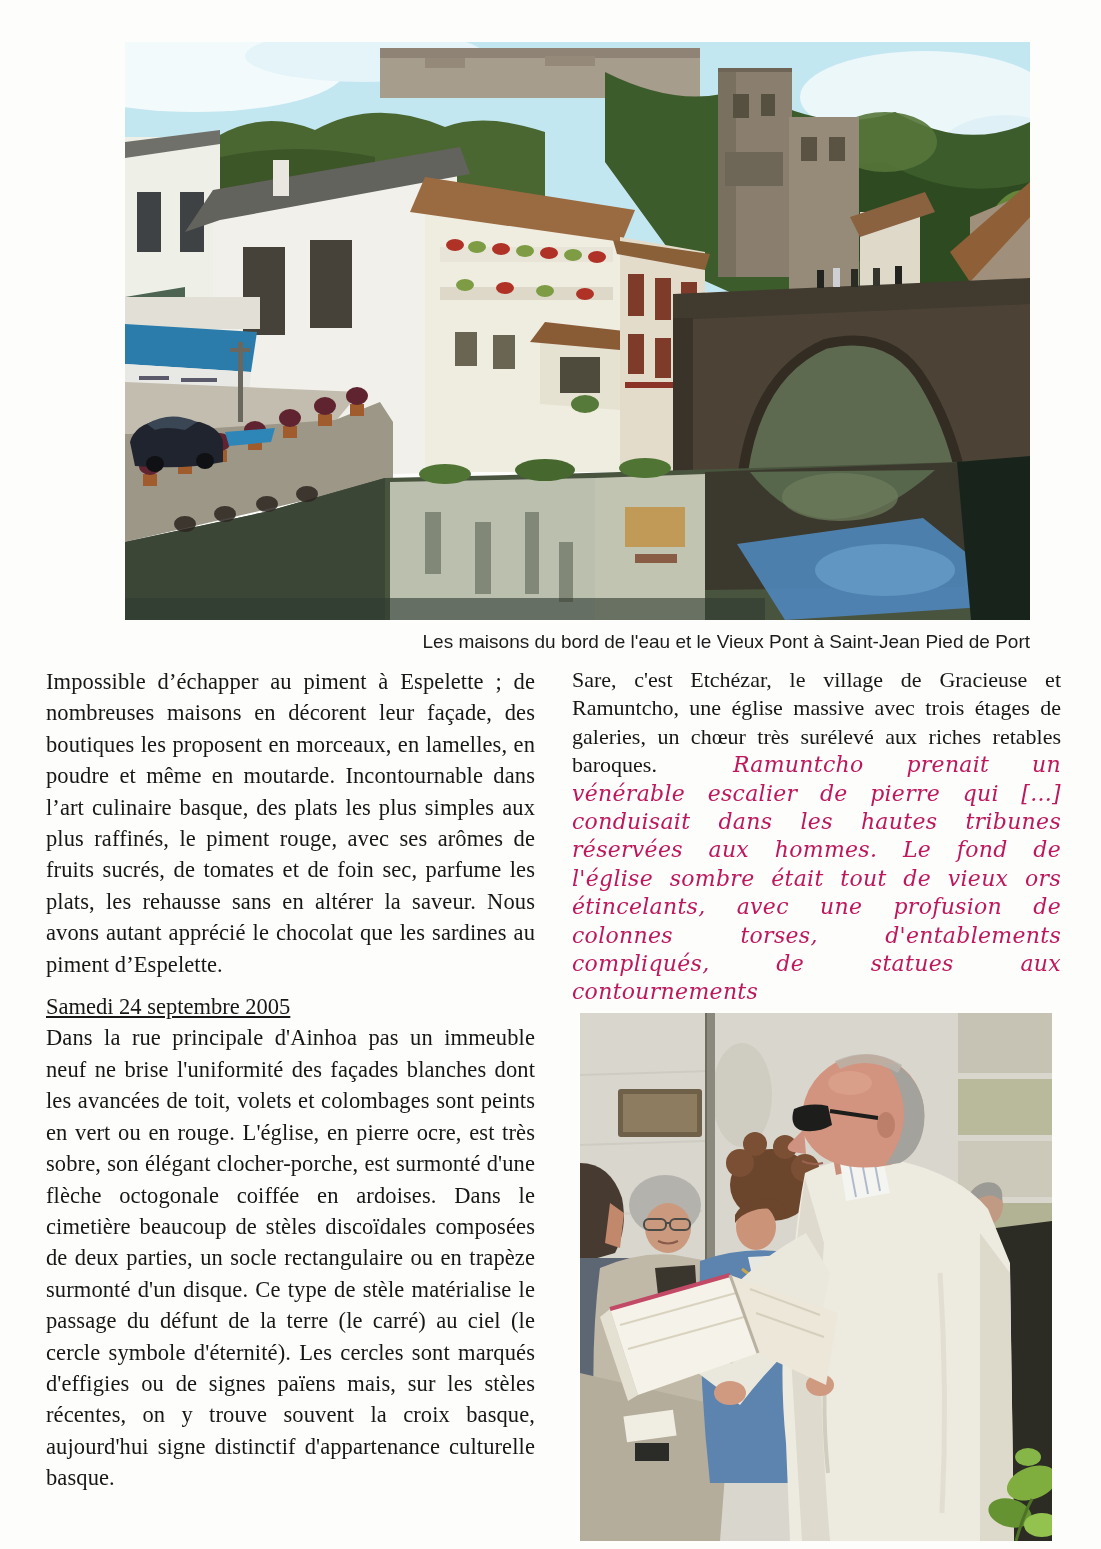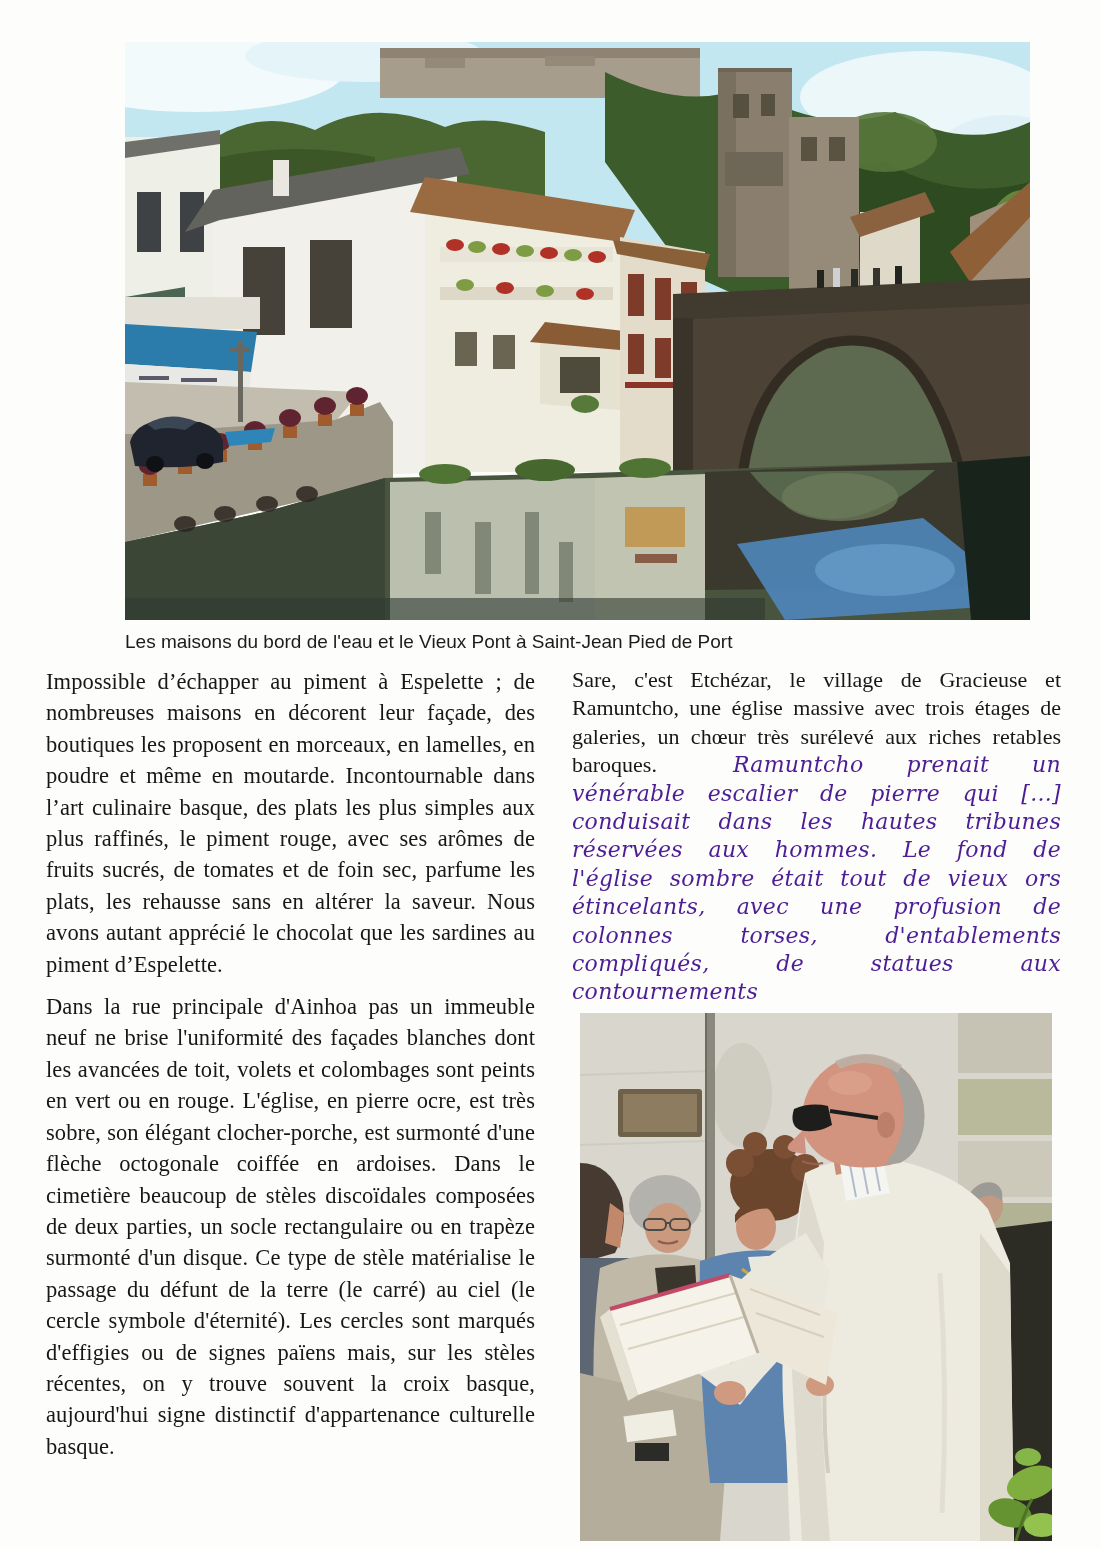--- a/index.html
+++ b/index.html
@@ -4,40 +4,40 @@
 <style>
   html,body { margin:0; padding:0; background:#ffffff; }
   .page {
     position:relative; width:1101px; height:1549px;
     background:#fdfdfb; overflow:hidden;
     font-family:"Liberation Serif", serif; color:#171717;
   }
   .photo-top { position:absolute; left:125px; top:42px; width:905px; height:578px; }
   .photo-top svg { display:block; width:100%; height:100%; }
   .caption-top {
-    position:absolute; left:125px; top:631px; width:905px; text-align:left;
+    position:absolute; left:125px; top:631px; width:905px; text-align:right;
     font-family:"Liberation Sans", sans-serif; font-size:19px; color:#1c1c1c;
   }
   .col-left  { position:absolute; left:46px;  top:666px; width:507px; }
   .col-right { position:absolute; left:572px; top:666px; width:489px; }
   p.body {
     margin:0 18px 11px 0; font-size:22.5px; line-height:31.4px;
     text-align:justify; letter-spacing:0.1px;
   }
   .date-heading {
     font-size:22.5px; line-height:31.4px; font-weight:normal;
     text-decoration:underline; margin:0;
   }
   p.body-right {
     margin:0 0 6px 0; font-size:22px; line-height:28.4px;
     text-align:justify;
   }
   .script {
     font-family:"DejaVu Serif", serif; font-style:italic;
-    letter-spacing:0.3px; word-spacing:2px; color:#4c1d95;margin-left:37px;
+    letter-spacing:0.3px; word-spacing:2px; color:#be185d;margin-left:37px;
   }
   .photo-bottom { display:block; width:472px; height:528px; margin:2px 0 0 8px; }
   .photo-bottom svg { display:block; width:100%; height:100%; }
   .caption-bottom {
     margin-top:14px; padding-left:8px; text-align:center;
     font-family:"Liberation Sans", sans-serif; font-size:19px; color:#1c1c1c;
   }
   .caption-bottom .it { font-style:italic; }
 </style>
 </head>
@@ -231,20 +231,21 @@
       </g>
     </svg>
   </div>
 
   <div class="caption-top">
     <span>Les maisons du bord de l'eau et le Vieux Pont à Saint-Jean Pied de Port</span>
   </div>
 
   <div class="col-left">
     <p class="body">Impossible d’échapper au piment à Espelette ; de nombreuses maisons en décorent leur façade, des boutiques les proposent en morceaux, en lamelles, en poudre et même en moutarde. Incontournable dans l’art culinaire basque, des plats les plus simples aux plus raffinés, le piment rouge, avec ses arômes de fruits sucrés, de tomates et de foin sec, parfume les plats, les rehausse sans en altérer la saveur. Nous avons autant apprécié le chocolat que les sardines au piment d’Espelette.</p>
+    <h3 class="date-heading">Samedi 24 septembre 2005</h3>
     <p class="body">Dans la rue principale d'Ainhoa pas un immeuble neuf ne brise l'uniformité des façades blanches dont les avancées de toit, volets et colombages sont peints en vert ou en rouge. L'église, en pierre ocre, est très sobre, son élégant clocher-porche, est surmonté d'une flèche octogonale coiffée en ardoises. Dans le cimetière beaucoup de stèles discoïdales composées de deux parties, un socle rectangulaire ou en trapèze surmonté d'un disque. Ce type de stèle matérialise le passage du défunt de la terre (le carré) au ciel (le cercle symbole d'éternité). Les cercles sont marqués d'effigies ou de signes païens mais, sur les stèles récentes, on y trouve souvent la croix basque, aujourd'hui signe distinctif d'appartenance culturelle basque.</p>
   </div>
 
   <div class="col-right">
     <p class="body-right"><span>Sare, c'est Etchézar, le village de Gracieuse et Ramuntcho, une église massive avec trois étages de galeries, un chœur très surélevé aux riches retables baroques. </span><span class="script">Ramuntcho prenait un vénérable escalier de pierre qui [...] conduisait dans les hautes tribunes réservées aux hommes. Le fond de l'église sombre était tout de vieux ors étincelants, avec une profusion de colonnes torses, d'entablements compliqués, de statues aux contournements</span></p>
 
     <div class="photo-bottom">
       <svg viewBox="0 0 472 528" preserveAspectRatio="none">
 
         <g>

